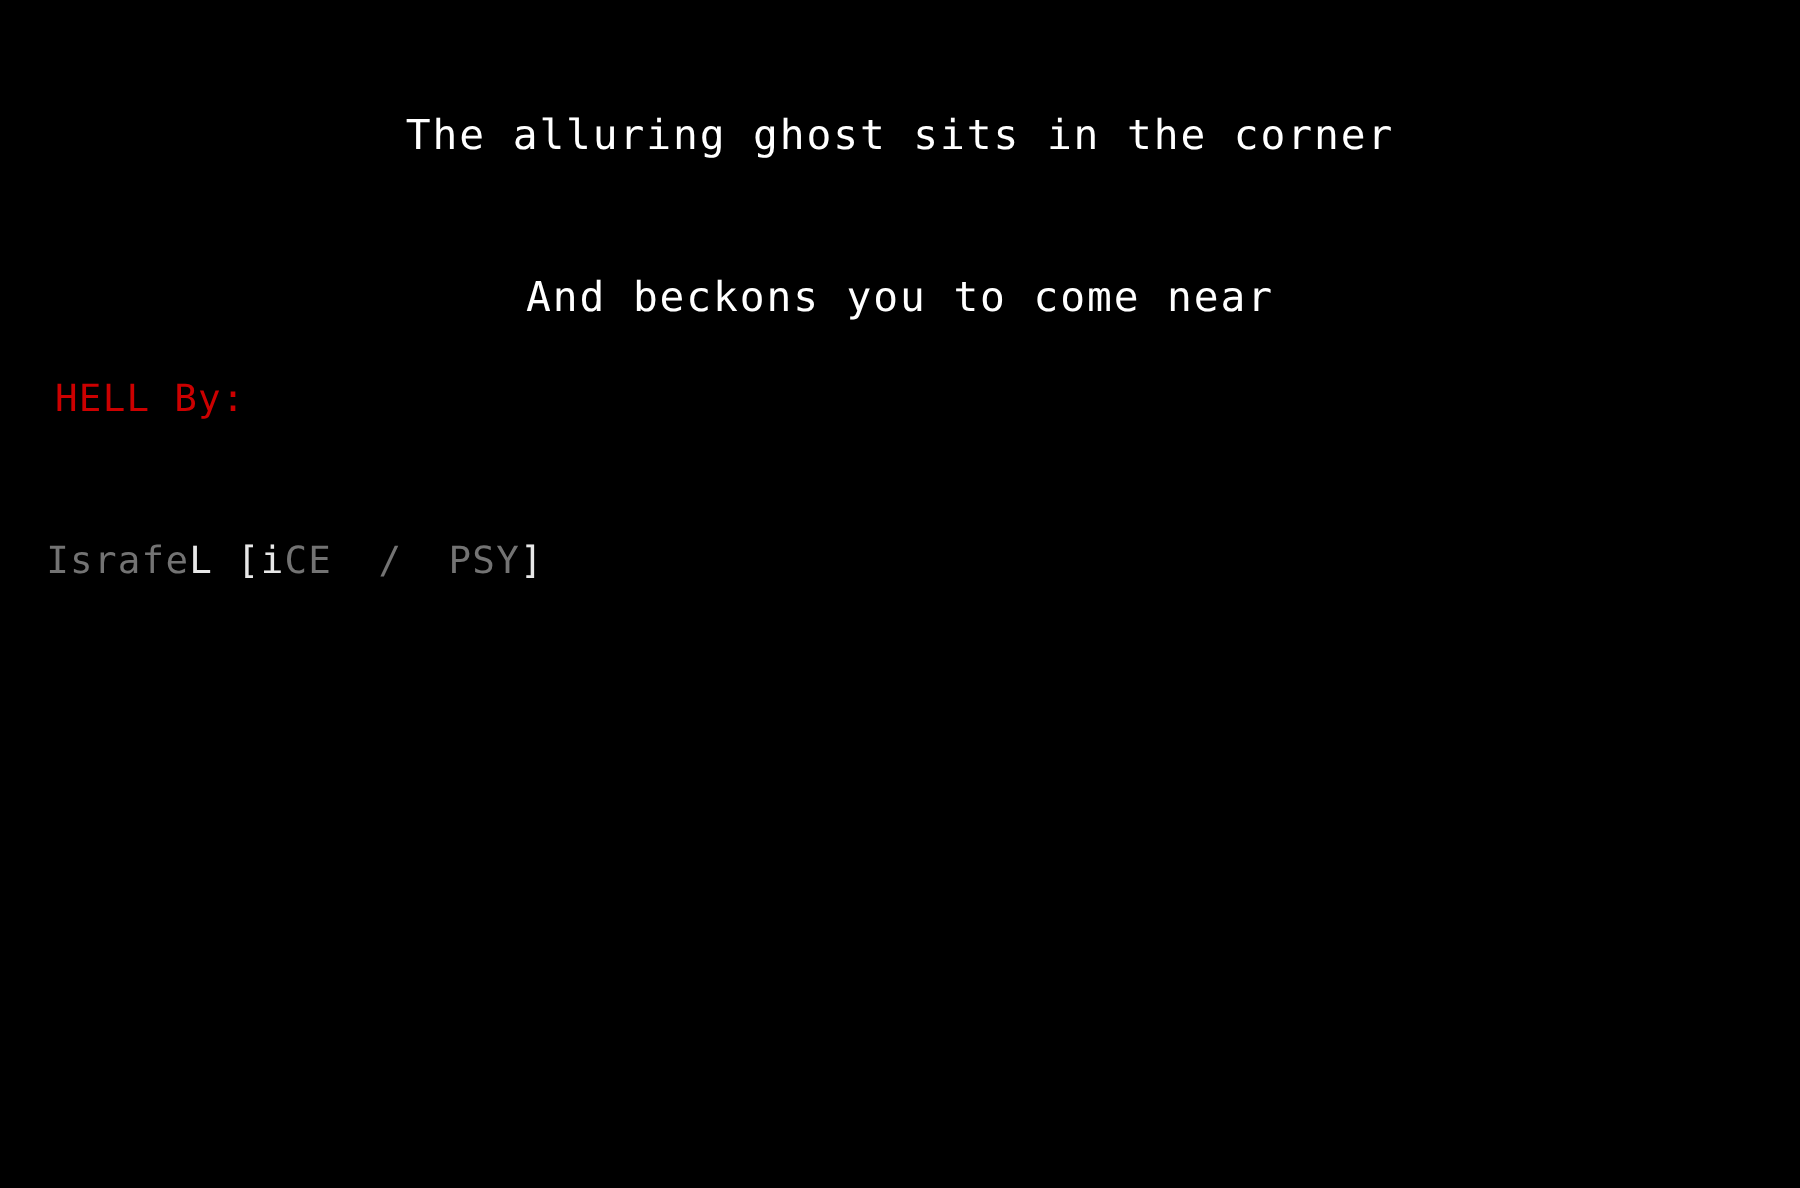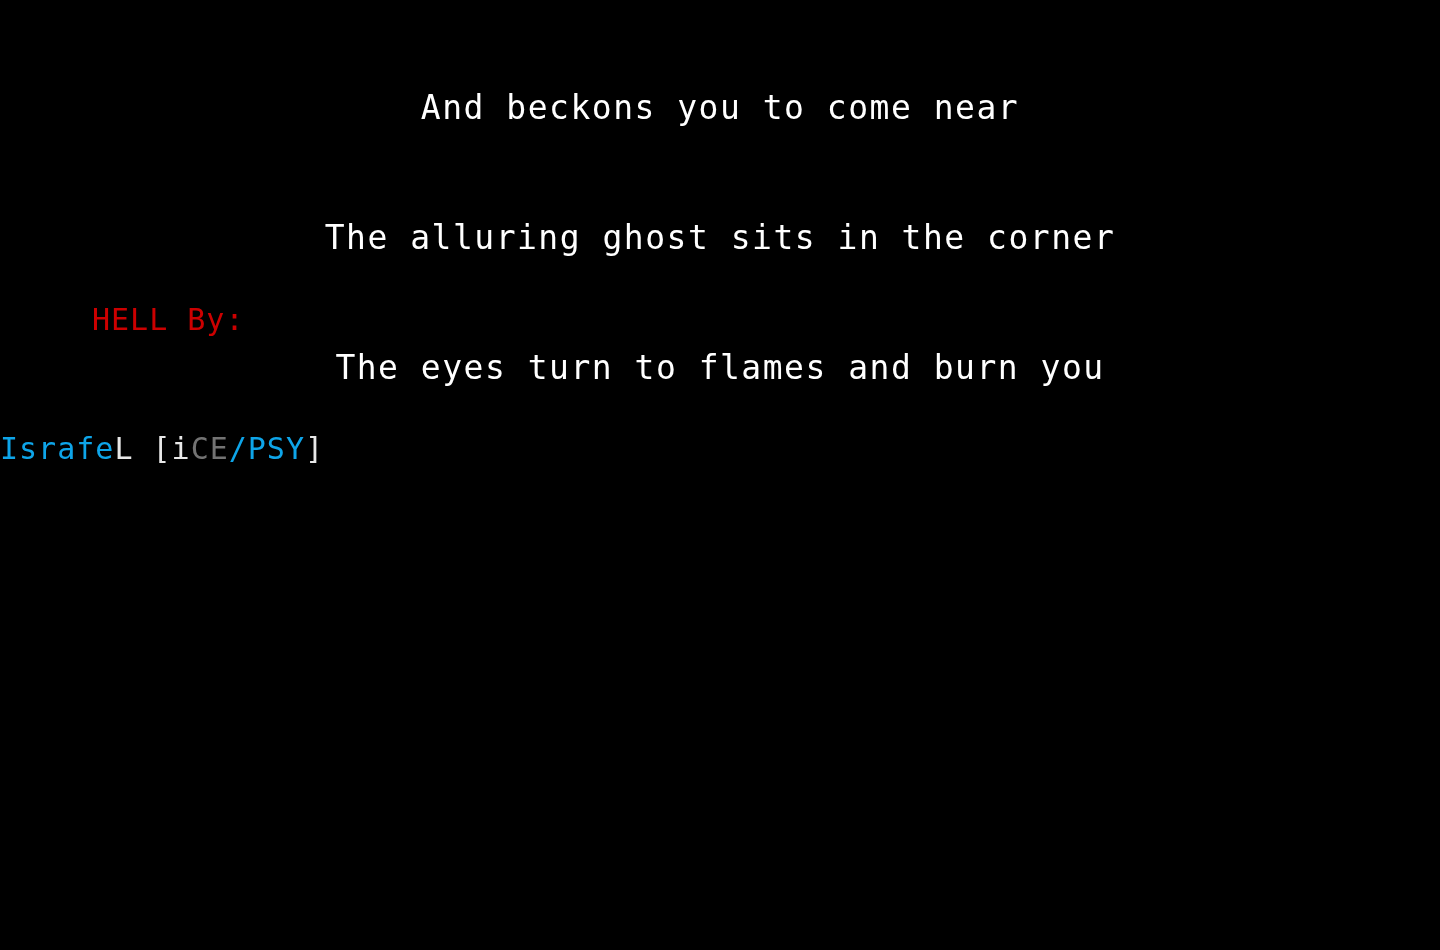--- a/index.html
+++ b/index.html
@@ -26,29 +26,29 @@
     top: 212px;
     width: 330px;
     text-align: left;
     line-height: 43px;
     font-size: 30px;
     letter-spacing: 1px;
     white-space: pre;
   }
   #credit .line1 {
     display: block;
-    padding-left: 92px;
+    padding-left: 44px;
   }
   #credit .line2 {
     display: block;
     padding-left: 0px;
   }
   .c-red { color: #cc0000; }
   .c-grey { color: #737373; }
-  .c-dgrey { color: #0ea5e9; }
+  .c-dgrey { color: #737373; margin-left: 37px; }
   .c-white { color: #e8e8e8; }
   
   #poem {
     position: absolute;
     left: 0px;
     top: 0px;
     width: 1440px;
     text-align: center;
     color: #ffffff;
     font-size: 33px;
@@ -66,23 +66,22 @@
 <body>
 
 <div id="screen">
 
   <div id="credit">
     <span class="line1"><span class="c-red">HELL By:</span></span>
     <span class="line2"><span class="c-dgrey">Israfe</span><span class="c-white">L</span><span class="c-white"> [i</span><span class="c-grey">CE</span><span class="c-dgrey">/</span><span class="c-dgrey">PSY</span><span class="c-white">]</span></span>
   </div>
 
   <div id="poem">
+    <span class="pline">The alluring ghost sits in the corner</span>
     <span class="pline">And beckons you to come near</span>
-    <span class="pline">The alluring ghost sits in the corner</span>
-    <span class="pline">The eyes turn to flames and burn you</span>
     
     
     
     
     
     
     
     
     
     

